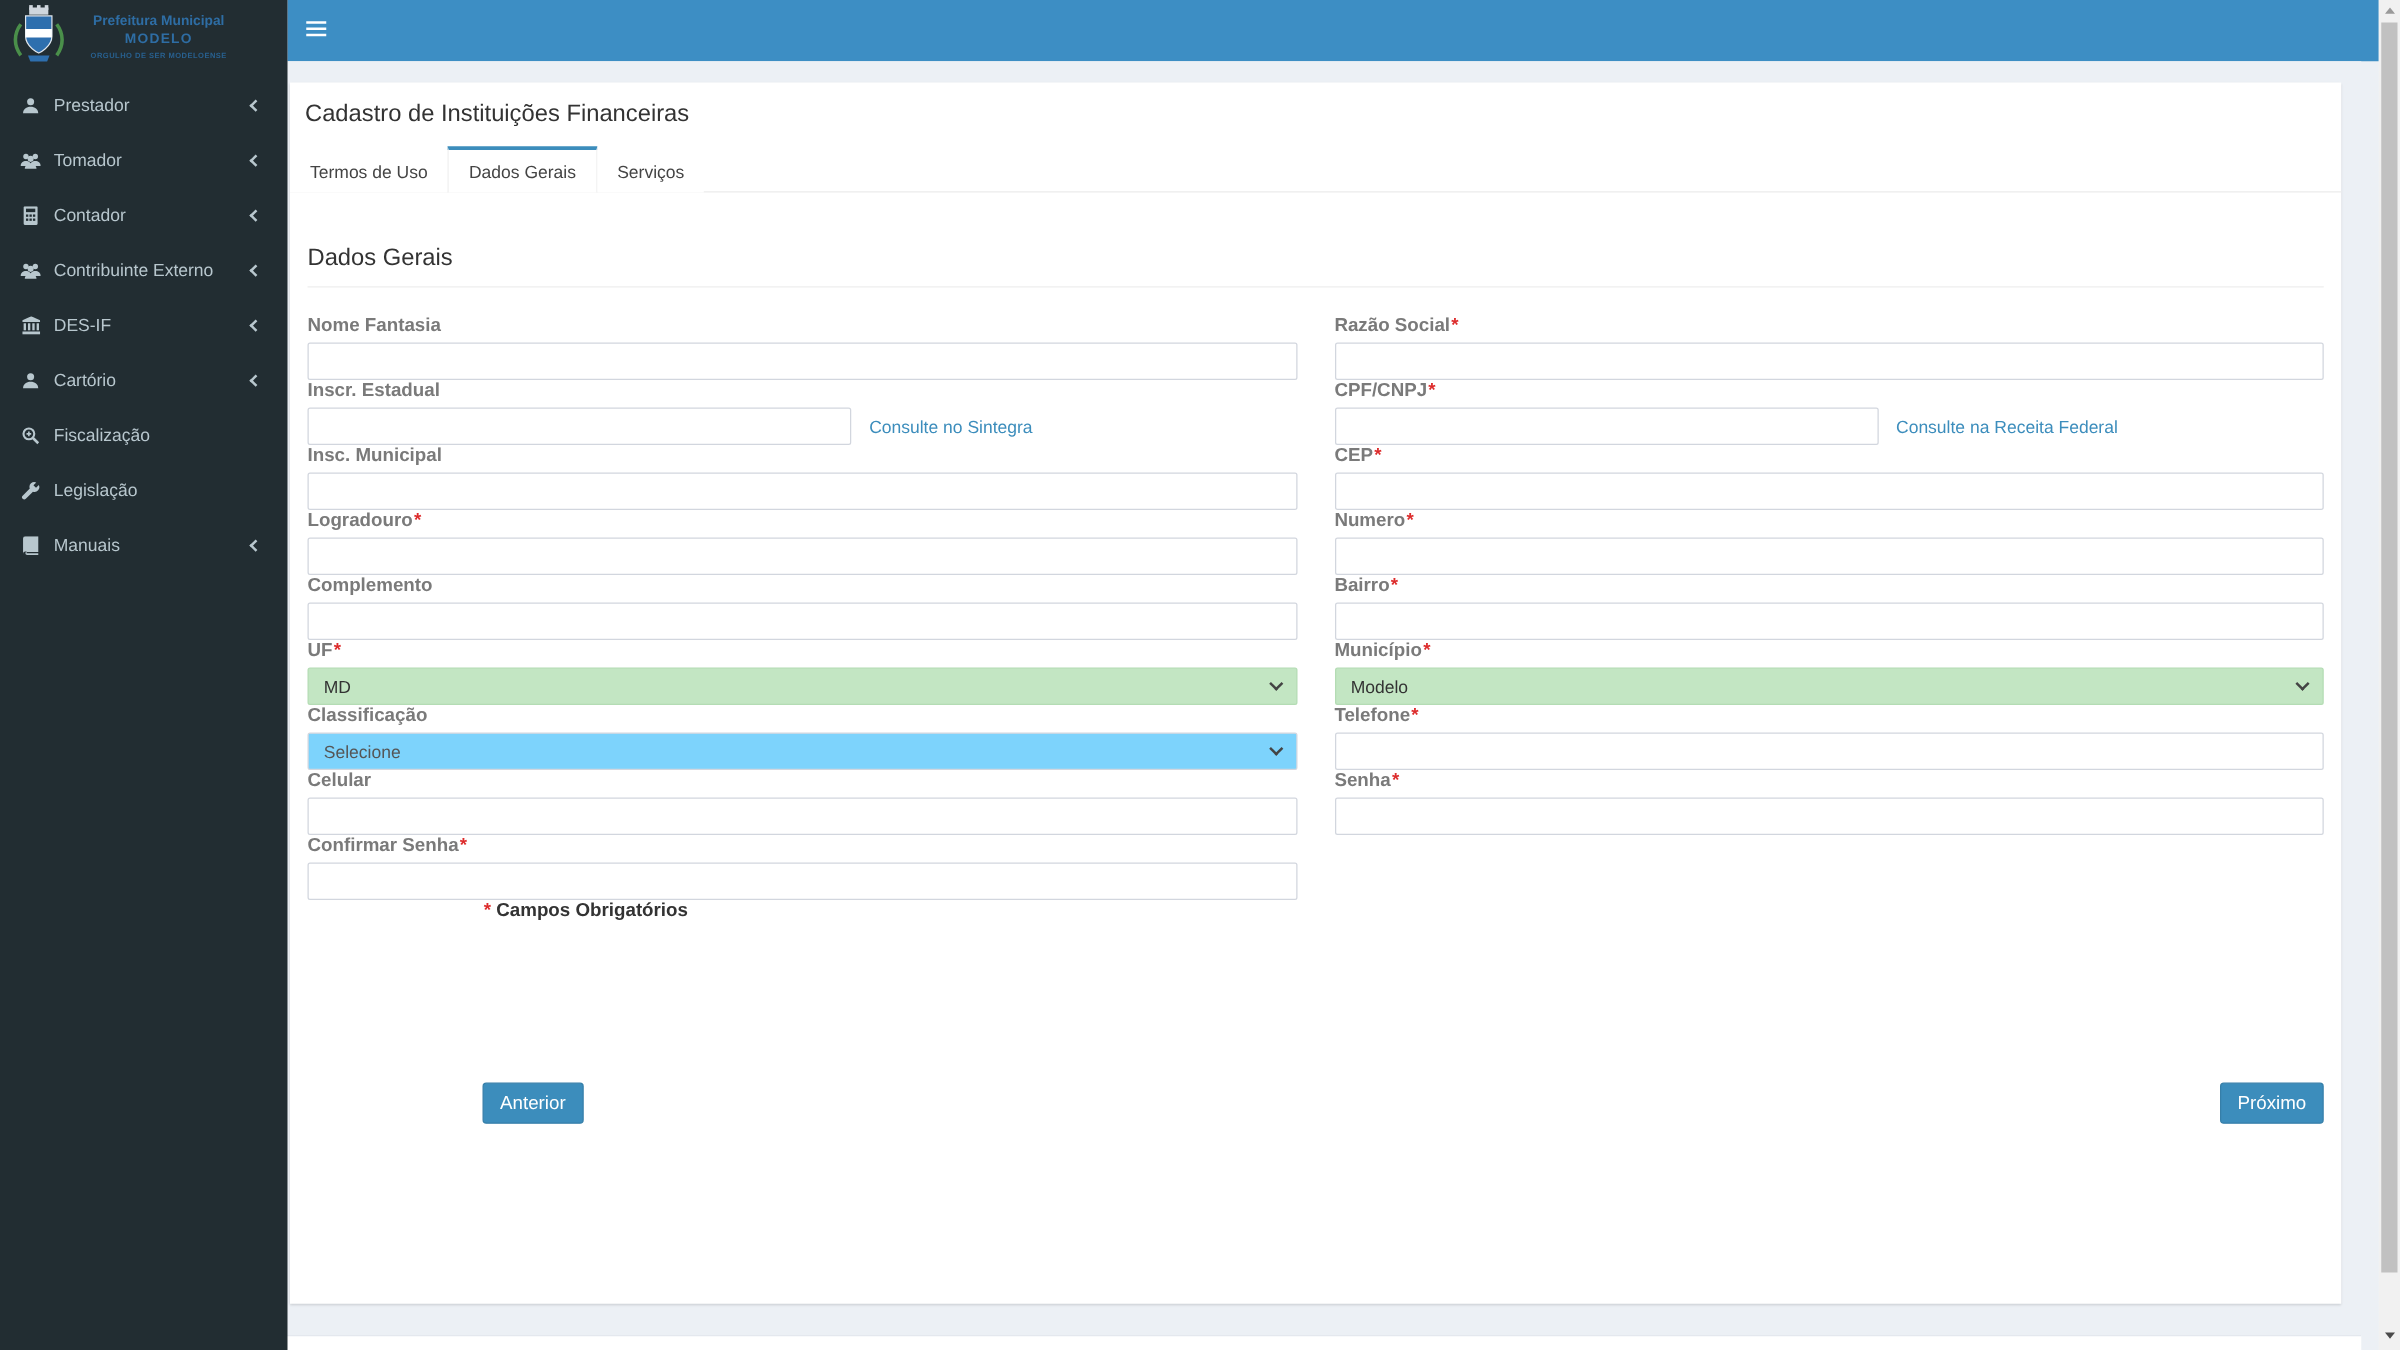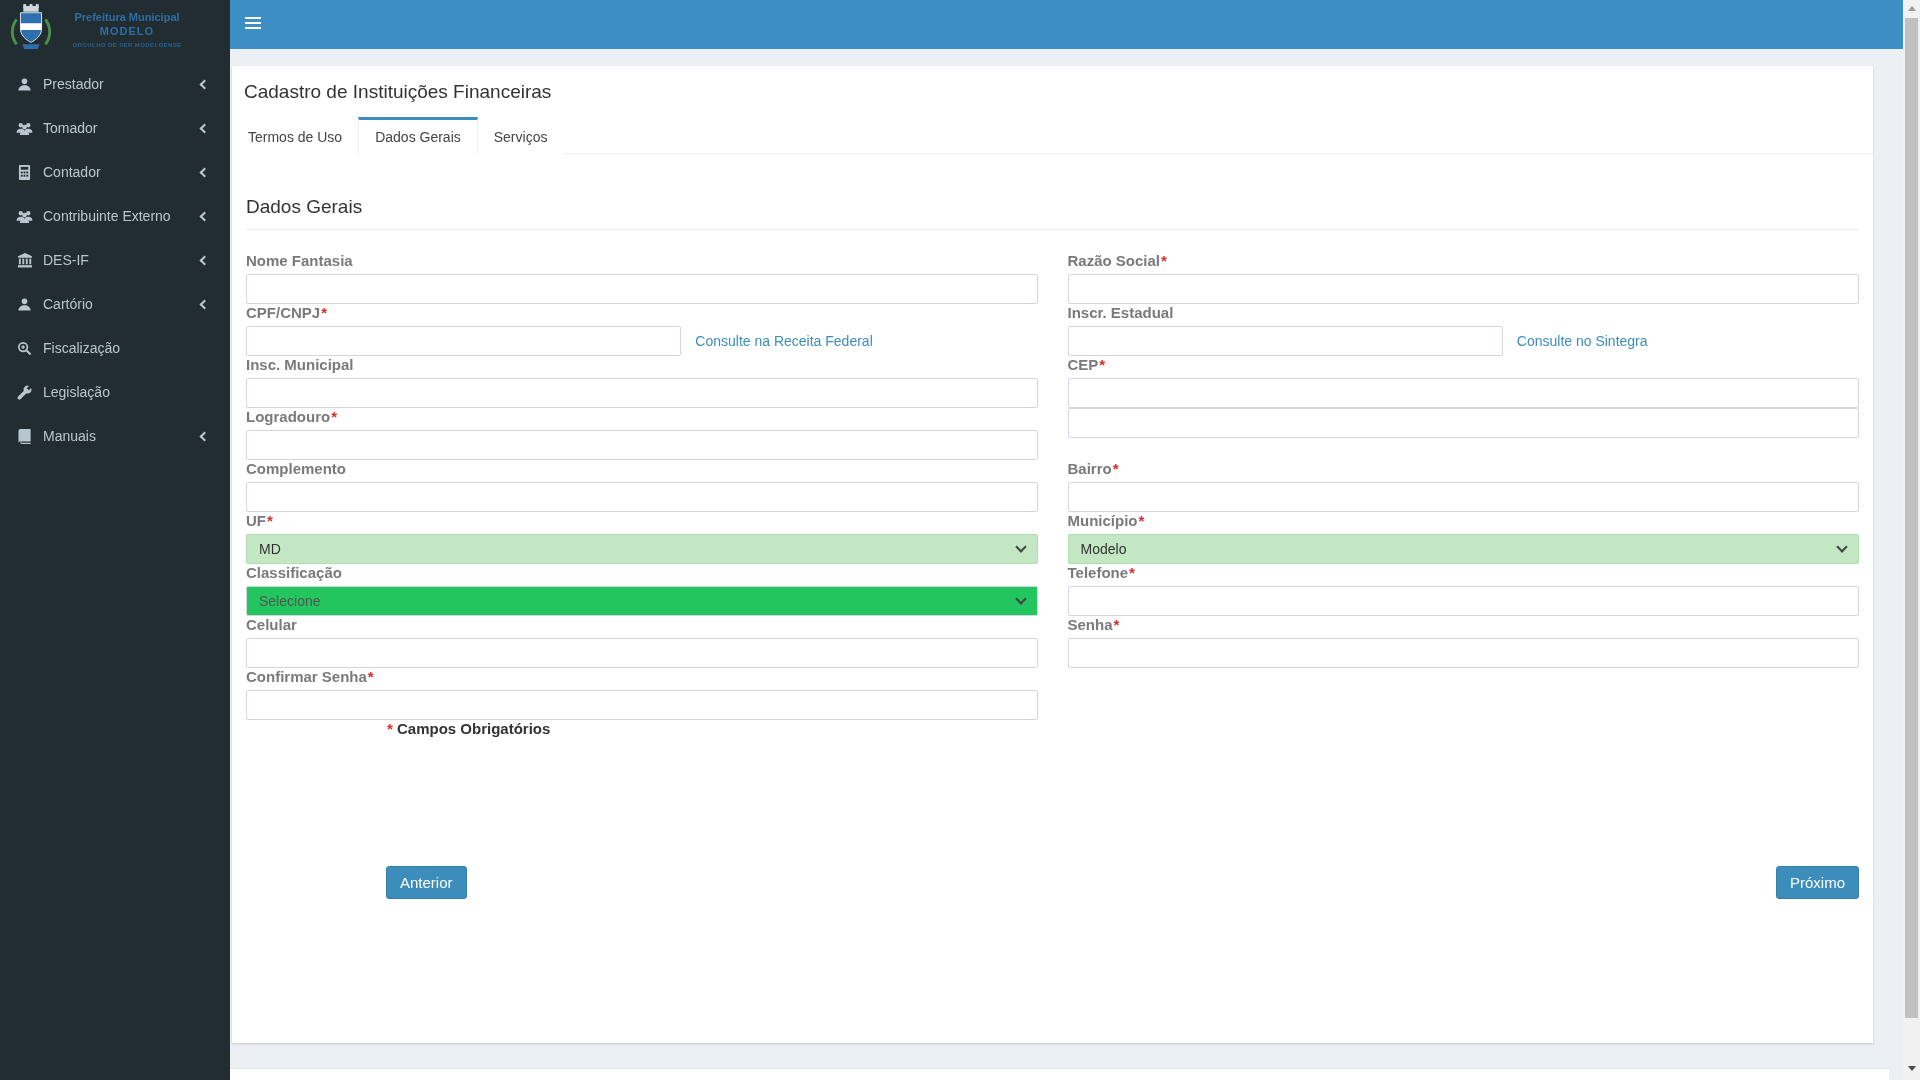--- a/index.html
+++ b/index.html
@@ -64,21 +64,21 @@
   .flabel { font-size:15px; font-weight:bold; color:#7a7a7a; margin-bottom:5px; }
   .req { color:#dd2c2c; margin-left:1px; }
   .finput { width:100%; height:30px; border:1px solid #d2d6de; border-radius:2px;
             padding:0 8px; font-size:14px; color:#555; background:#fff; outline:none;
             font-family:"Liberation Sans", sans-serif; }
   .hrow { display:flex; align-items:center; }
   .finput.half { width:55%; }
   .flink { margin-left:14px; color:#3c8dbc; font-size:14px; text-decoration:none; cursor:pointer; }
   .fselect { width:100%; height:30px; border:1px solid #d2d6de; border-radius:2px;
              display:flex; align-items:center; padding:0 12px; font-size:14px; color:#333;
-             background:#22c55e; cursor:pointer; }
+             background:#7dd3fc; cursor:pointer; }
   .fselect.green { background:#c3e6c3; border-color:#b4dcb4; }
   .fselect .sel-text { flex:1; }
   .caret { width:8px; height:8px; border-right:2px solid #444; border-bottom:2px solid #444;
            transform:rotate(45deg); margin-top:-4px; }
 
   .req-note { margin-left:140px; font-size:15px; font-weight:bold; color:#333; }
   .btn-row { display:flex; justify-content:space-between; margin-top:100px; }
   .btn { background:#3c8dbc; border:1px solid #367fa9; border-radius:3px; color:#fff;
          font-size:15px; padding:7px 13px; cursor:pointer; font-family:"Liberation Sans", sans-serif;margin-top:29px; }
   .btn-prev { margin-left:140px; }
@@ -246,52 +246,53 @@
           <div class="flabel"><span>Nome Fantasia</span></div>
           <input class="finput" type="text" style="">
         </div>
 
         <div class="field">
           <div class="flabel"><span>Razão Social</span><span class="req">*</span></div>
           <input class="finput" type="text" style="">
         </div>
 
         <div class="field">
+          <div class="flabel"><span>Inscr. Estadual</span></div>
+          <div class="hrow">
+            <input class="finput half" type="text" style="">
+            <a class="flink">Consulte no Sintegra</a>
+          </div>
+        </div>
+
+        <div class="field">
           <div class="flabel"><span>CPF/CNPJ</span><span class="req">*</span></div>
           <div class="hrow">
             <input class="finput half" type="text" style="">
             <a class="flink">Consulte na Receita Federal</a>
           </div>
         </div>
 
-        <div class="field">
-          <div class="flabel"><span>Inscr. Estadual</span></div>
-          <div class="hrow">
-            <input class="finput half" type="text" style="">
-            <a class="flink">Consulte no Sintegra</a>
-          </div>
-        </div>
-
 
         <div class="field">
           <div class="flabel"><span>Insc. Municipal</span></div>
           <input class="finput" type="text" style="">
         </div>
 
         <div class="field">
           <div class="flabel"><span>CEP</span><span class="req">*</span></div>
           <input class="finput" type="text" style="">
         </div>
 
         <div class="field">
           <div class="flabel"><span>Logradouro</span><span class="req">*</span></div>
           <input class="finput" type="text" style="">
         </div>
 
         <div class="field">
+          <div class="flabel"><span>Numero</span><span class="req">*</span></div>
           <input class="finput" type="text" style="">
         </div>
 
         <div class="field">
           <div class="flabel"><span>Complemento</span></div>
           <input class="finput" type="text" style="">
         </div>
 
         <div class="field">
           <div class="flabel"><span>Bairro</span><span class="req">*</span></div>

